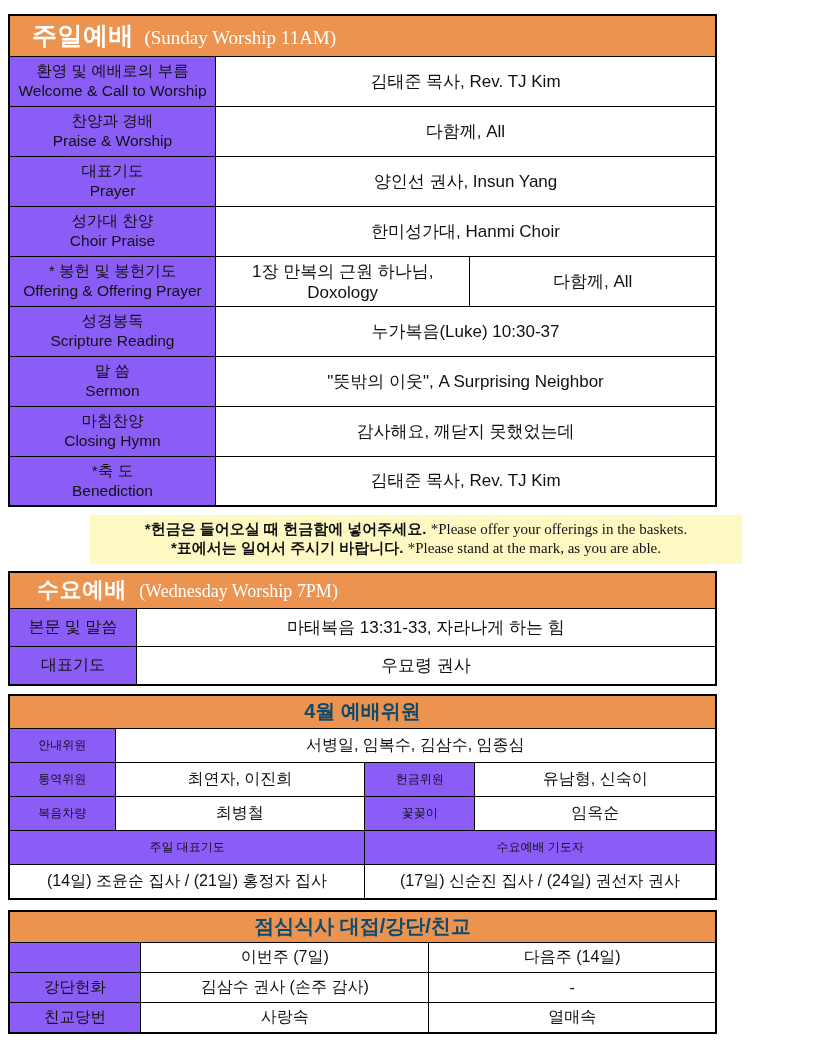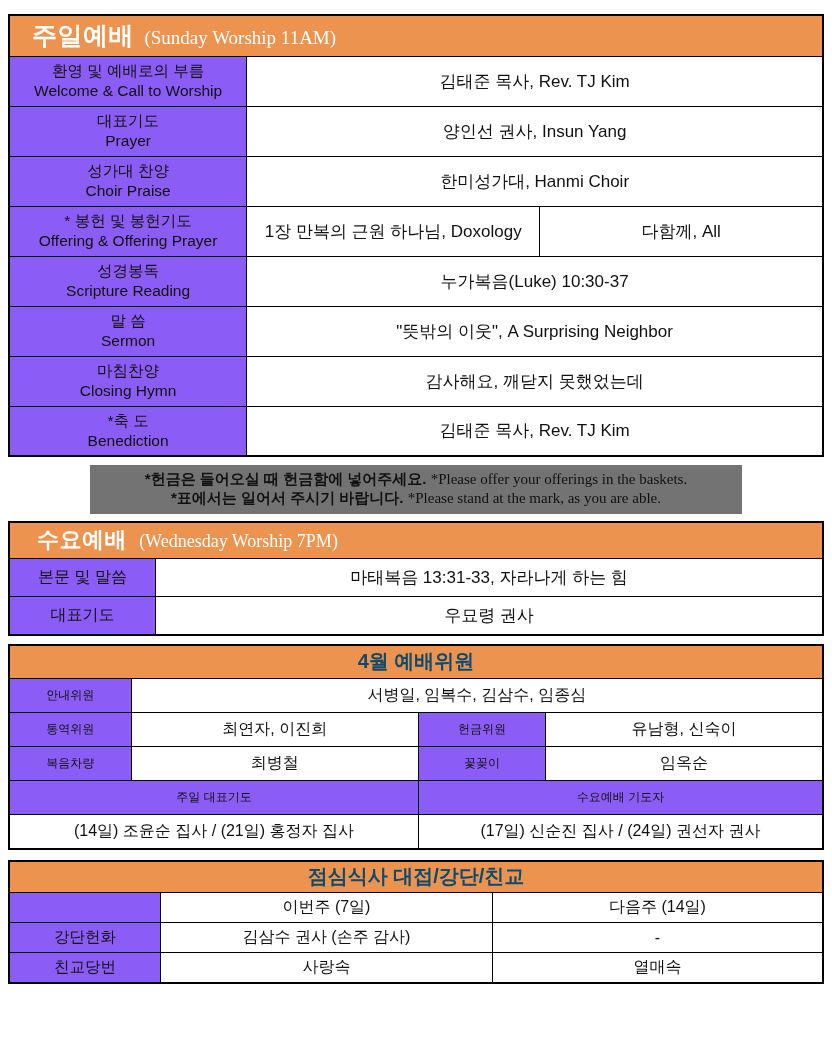--- a/index.html
+++ b/index.html
@@ -7,21 +7,21 @@
   body {
     width: 832px;
     height: 1063px;
     font-family: "Liberation Sans", sans-serif;
     color: #111111;
     overflow: hidden;
   }
   .page { padding: 14px 8px 0 8px; }
 
   table {
-    width: 816px;
+    width: 709px;
     border-collapse: collapse;
     table-layout: fixed;
   }
   table, td, th { border: 1.5px solid #000; }
   table { border-width: 2.5px; }
   td { text-align: center; vertical-align: middle; background: #ffffff; }
 
   .hdr-bar {
     background: #ED9350;
     color: #ffffff;
@@ -47,21 +47,21 @@
     line-height: 1.3;
   }
   .val { font-size: 17px; font-weight: 500; margin-left: 8px; }
 
   .t1 td { height: 50px; }
   .t1 .hdr-bar { height: 41px; }
 
   .notes {
     margin: 8px 0 7px 82px;
     width: 652px;
-    background: #737373;
+    background: #fef9c3;
     text-align: center;
     padding: 5px 4px 6px 4px;
     font-size: 15px;
     line-height: 1.25;
   }
   .notes .ko { font-weight: 700; }
   .notes .en { font-family: "Liberation Serif", serif; font-weight: 400; }
 
   .t2 td { height: 38px; }
   .t2 .hdr-bar { height: 37px; font-size: 22px; padding-left: 27px; }
@@ -98,20 +98,27 @@
         <span class="hdr-ko">주일예배</span>
         <span class="hdr-en">(Sunday Worship 11AM)</span>
       </td>
     </tr>
     <tr>
       <td class="lbl">
         <div>환영 및 예배로의 부름</div>
         <div>Welcome &amp; Call to Worship</div>
       </td>
       <td class="val" colspan="2">김태준 목사, Rev. TJ Kim</td>
+    </tr>
+    <tr>
+      <td class="lbl">
+        <div>찬양과 경배</div>
+        <div>Praise &amp; Worship</div>
+      </td>
+      <td class="val" colspan="2">다함께, All</td>
     </tr>
     <tr>
       <td class="lbl">
         <div>대표기도</div>
         <div>Prayer</div>
       </td>
       <td class="val" colspan="2">양인선 권사, Insun Yang</td>
     </tr>
     <tr>
       <td class="lbl">

